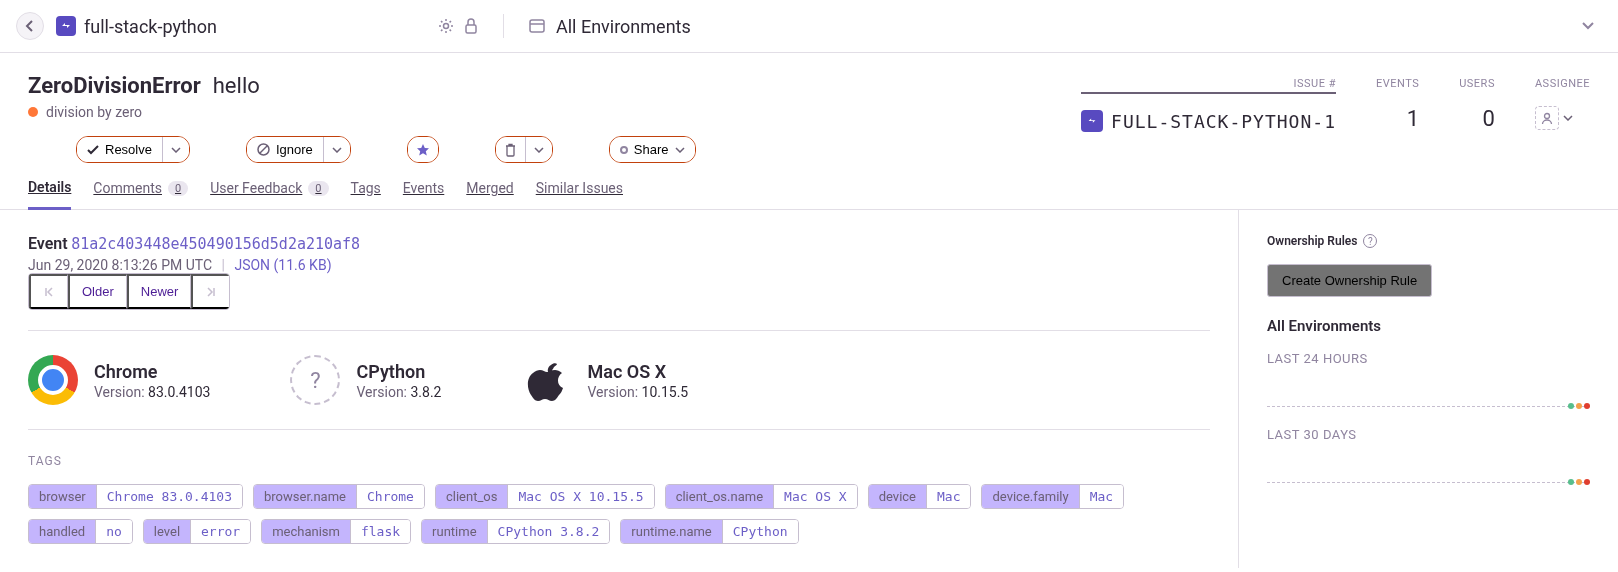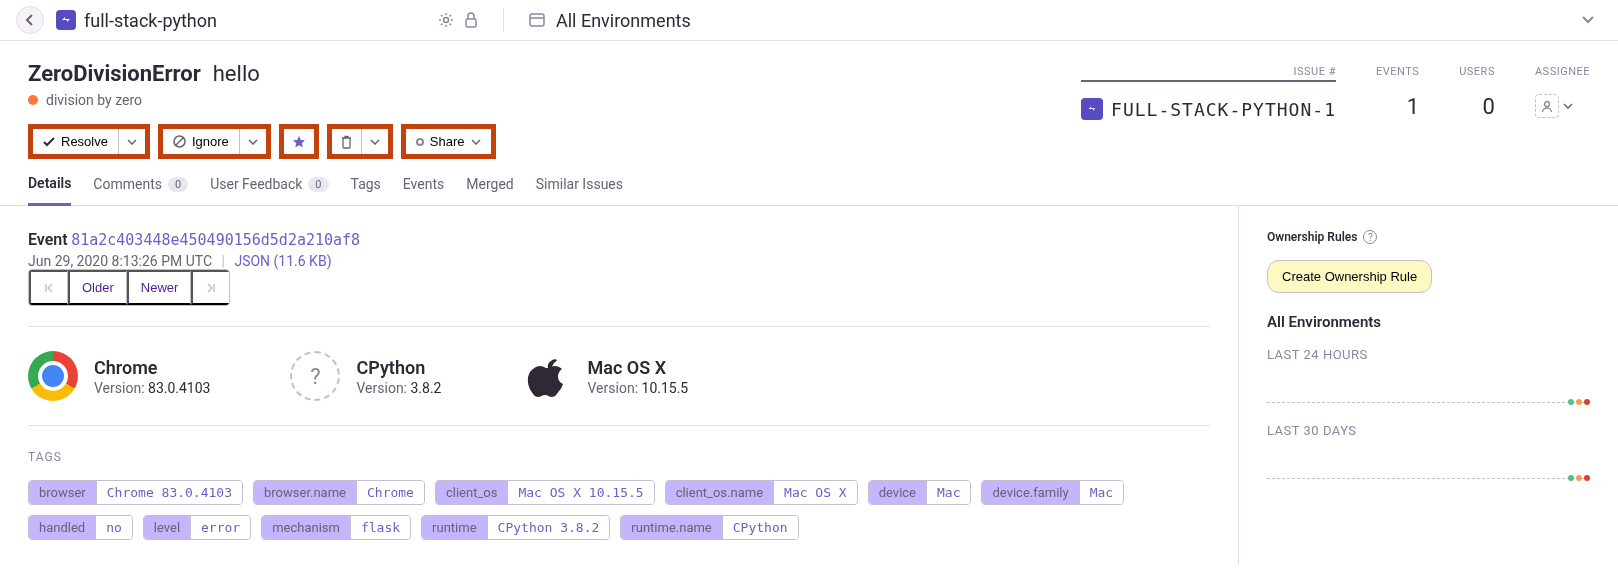--- a/index.html
+++ b/index.html
@@ -1,57 +1,57 @@
 <!DOCTYPE html>
 <html><head>
 <meta charset="utf-8">
 <style>
   * { box-sizing: border-box; margin: 0; padding: 0; }
   body { font-family: -apple-system, BlinkMacSystemFont, "Segoe UI", Roboto, sans-serif; font-size: 14px; color: #2f2936; background: #fff; width: 1618px; }
   
   
-  .topbar { display: flex; align-items: center; height: 41px; padding: 0 16px; border-bottom: 1px solid #e2dee6; }
+  .topbar { display: flex; align-items: center; height: 53px; padding: 0 16px; border-bottom: 1px solid #e2dee6; }
   .back-btn { width: 28px; height: 28px; border-radius: 50%; background: #f5f3f7; border: 1px solid #e2dee6; display: flex; align-items: center; justify-content: center; margin-right: 12px; cursor: pointer; }
   .project-icon { width: 20px; height: 20px; border-radius: 4px; background: #584ac0; margin-right: 8px; display: flex; align-items: center; justify-content: center; color: #fff; font-size: 11px; font-weight: bold; }
   .project-name { font-size: 18px; color: #2f2936; font-weight: 400; }
   .topbar-icon { cursor: pointer; }
   .topbar-divider { width: 1px; height: 24px; background: #e2dee6; margin: 0 24px; }
   .env-selector { display: flex; align-items: center; gap: 10px; flex: 1; cursor: pointer; }
   .env-label { font-size: 18px; color: #2f2936; }
   .chevron-down { margin-left: auto; margin-right: 8px; color: #9085a0; }
   
   
   .issue-header { display: flex; padding: 20px 28px 0 28px; }
   .issue-left { flex: 1; }
   .issue-title-row { display: flex; align-items: baseline; gap: 12px; margin-bottom: 6px; }
   .issue-title { font-size: 22px; font-weight: 700; }
   .issue-subtitle { font-size: 22px; font-weight: 400; color: #2f2936; }
   .issue-meta-row { display: flex; align-items: center; gap: 8px; margin-bottom: 16px; }
   .level-dot { width: 10px; height: 10px; border-radius: 50%; background: #ff7738; }
   .issue-message { color: #6b6076; }
   .action-bar { display: flex; gap: 8px; }
-  .btn-group { display: flex; border: 5px solid #c2410c; border-radius: 0; overflow: hidden; }
+  .btn-group { display: flex; border: 1px solid #c2410c; border-radius: 12px; overflow: hidden; margin-left: 48px; }
   .btn { display: flex; align-items: center; gap: 6px; padding: 5px 10px; background: #fff; cursor: pointer; font-size: 13px; border: none; }
   .btn-split { border-left: 1px solid #c6becf; padding: 5px 8px; }
   .btn-icon-only { padding: 5px 8px; }
   .share-dot { width: 8px; height: 8px; border-radius: 50%; border: 2px solid #9085a0; }
   
   .issue-right { display: flex; gap: 40px; align-items: flex-start; padding-top: 4px; }
   .stat-col { text-align: right; }
   .stat-label { font-size: 11px; color: #9085a0; text-transform: uppercase; letter-spacing: 0.5px; margin-bottom: 16px; }
   .stat-value { font-size: 22px; color: #2f2936; }
   .issue-id-row { display: flex; align-items: center; gap: 8px; }
   .issue-id { font-size: 18px; font-family: ui-monospace, monospace; letter-spacing: 1px; color: #2f2936; }
   .pill-icon { width: 22px; height: 22px; border-radius: 4px; background: #584ac0; display: flex; align-items: center; justify-content: center; color: white; font-size: 12px; }
   .assignee-box { display: flex; align-items: center; gap: 4px; cursor: pointer; }
   .assignee-avatar { width: 24px; height: 24px; border-radius: 4px; border: 1px dashed #c6becf; display: flex; align-items: center; justify-content: center; color: #9085a0; }
   .issue-num-underline { border-bottom: 2px solid #6b6076; padding-bottom: 2px; cursor: pointer; }
   
   
-  .tabs { display: flex; gap: 22px; padding: 16px 28px 0 28px; border-bottom: 1px solid #e2dee6; }
+  .tabs { display: flex; gap: 22px; padding: 16px 28px 0 28px; border-bottom: 1px solid #e2dee6; text-decoration: underline; }
   .tab { padding-bottom: 12px; cursor: pointer; color: #6b6076; display: flex; align-items: center; gap: 6px; }
   .tab.active { color: #2f2936; border-bottom: 3px solid #6c5fc7; font-weight: 600; margin-bottom: -1px; }
   .tab-count { background: #eae6ef; color: #6b6076; border-radius: 9px; padding: 1px 7px; font-size: 11px; }
   
   
   .main-cols { display: flex; }
   .main-left { flex: 1; padding: 24px 28px; }
   .main-right { width: 380px; border-left: 1px solid #e2dee6; padding: 24px 28px; }
   
   .event-row { display: flex; justify-content: space-between; align-items: flex-start; margin-bottom: 20px; flex-direction: column; }
@@ -78,21 +78,21 @@
   .tags-heading { font-size: 12px; color: #9085a0; letter-spacing: 1px; margin-bottom: 16px; }
   .tags-wrap { display: flex; flex-wrap: wrap; gap: 10px; }
   .tag-pill { display: flex; border: 1px solid #c6becf; border-radius: 4px; overflow: hidden; font-size: 13px; }
   .tag-key { padding: 4px 10px; background: #c4b5fd; color: #6b6076; border-right: 1px solid #c6becf; }
   .tag-val { padding: 4px 10px; background: #fff; color: #6c5fc7; font-family: ui-monospace, monospace; cursor: pointer; }
   
   
   .side-heading-row { display: flex; align-items: center; gap: 6px; margin-bottom: 16px; }
   .side-heading { font-size: 12px; font-weight: 600; }
   .help-icon { width: 14px; height: 14px; border: 1px solid #9085a0; border-radius: 50%; display: flex; align-items: center; justify-content: center; font-size: 10px; color: #9085a0; }
-  .side-btn { border: 1px solid #c6becf; border-radius: 12px; padding: 8px 14px; background: #fef9c3; font-size: 13px; cursor: pointer; margin-bottom: 20px; }
+  .side-btn { border: 1px solid #c6becf; border-radius: 3px; padding: 8px 14px; background: #737373; font-size: 13px; cursor: pointer; margin-bottom: 20px; }
   .side-sub { font-size: 15px; font-weight: 600; margin-bottom: 16px; }
   .side-label { font-size: 13px; color: #9085a0; letter-spacing: 0.5px; margin-bottom: 40px; }
   .spark-divider { border-top: 1px dashed #c6becf; position: relative; margin-bottom: 20px; }
   .spark-dots { position: absolute; right: 0; top: -4px; display: flex; gap: 2px; }
   .spark-dot { width: 6px; height: 6px; border-radius: 50%; }
   
   svg { display: block; }
 </style>
 </head>
 <body>

